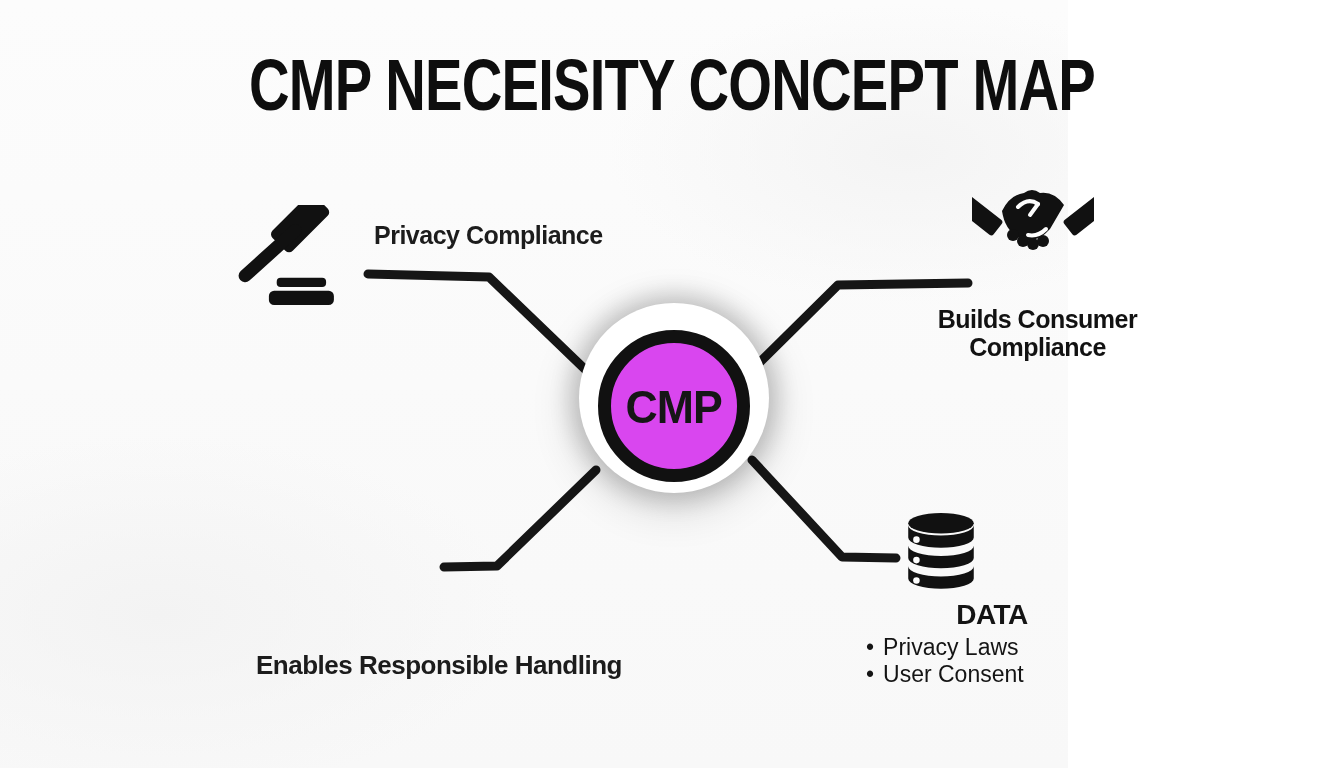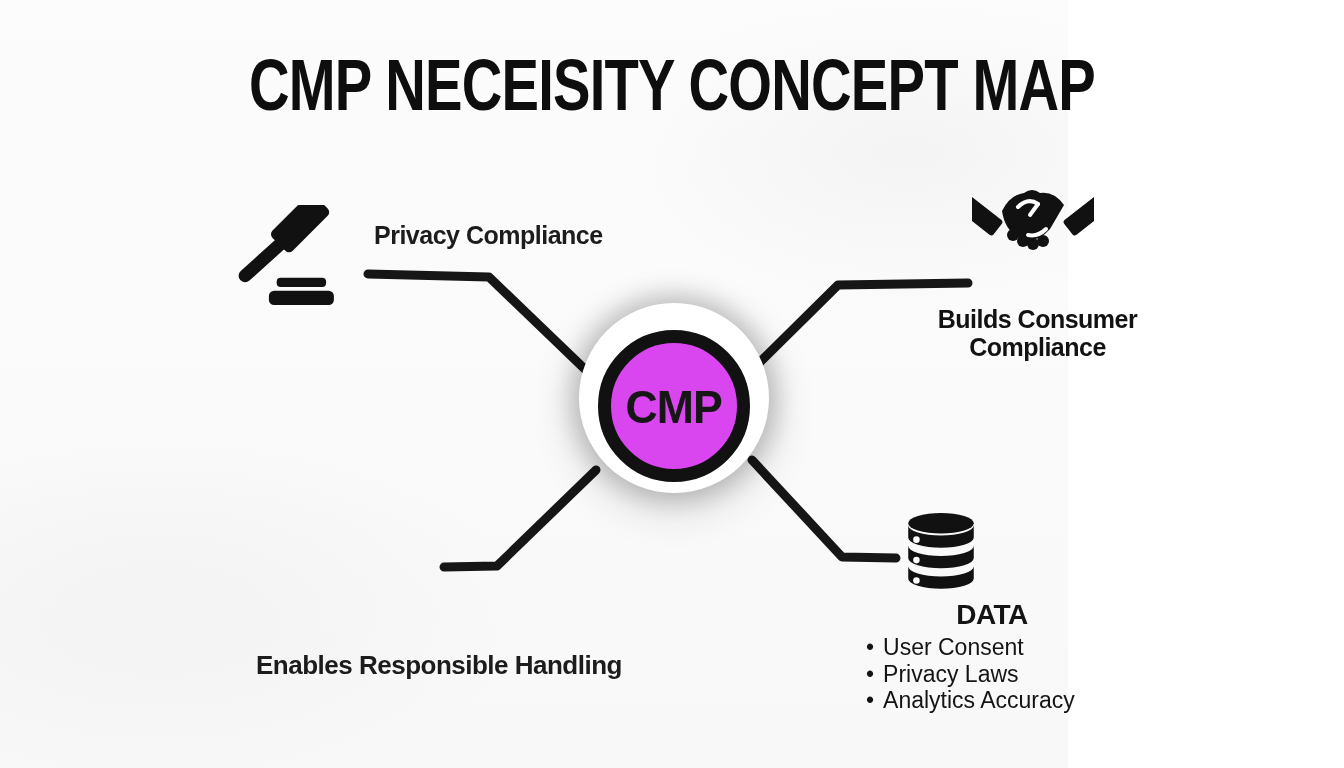--- a/index.html
+++ b/index.html
@@ -145,18 +145,17 @@
       </g>
       <g fill="#fdfdfd">
         <circle cx="11" cy="27" r="3.2"></circle>
         <circle cx="11" cy="47" r="3.2"></circle>
         <circle cx="11" cy="67" r="3.2"></circle>
       </g>
     </svg>
   </div>
   <div class="abs node-label label-data">DATA</div>
   <ul class="abs data-bullets">
+    <li>Privacy Laws</li>
     <li>User Consent</li>
-    <li>Privacy Laws</li>
-    <li>Analytics Accuracy</li>
   </ul>
 
 </div>
 
 </body></html>

